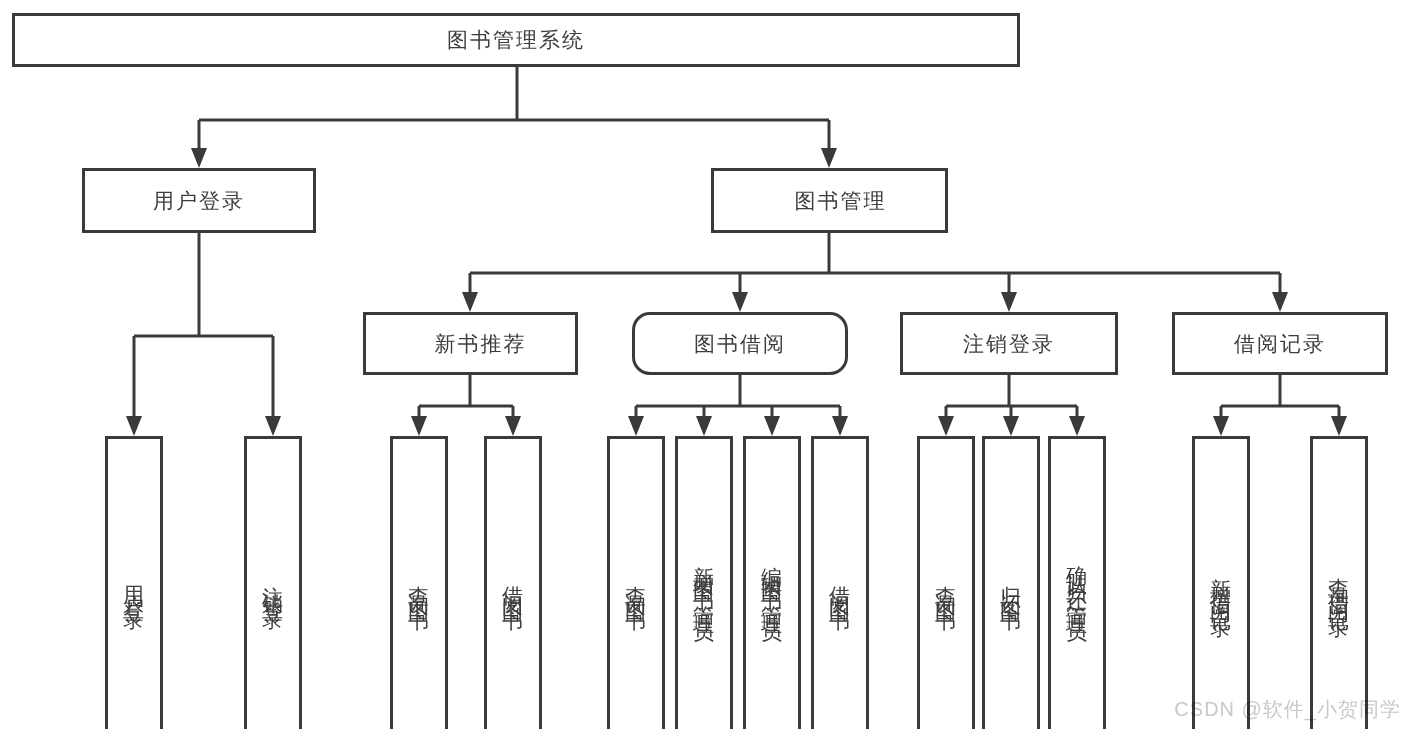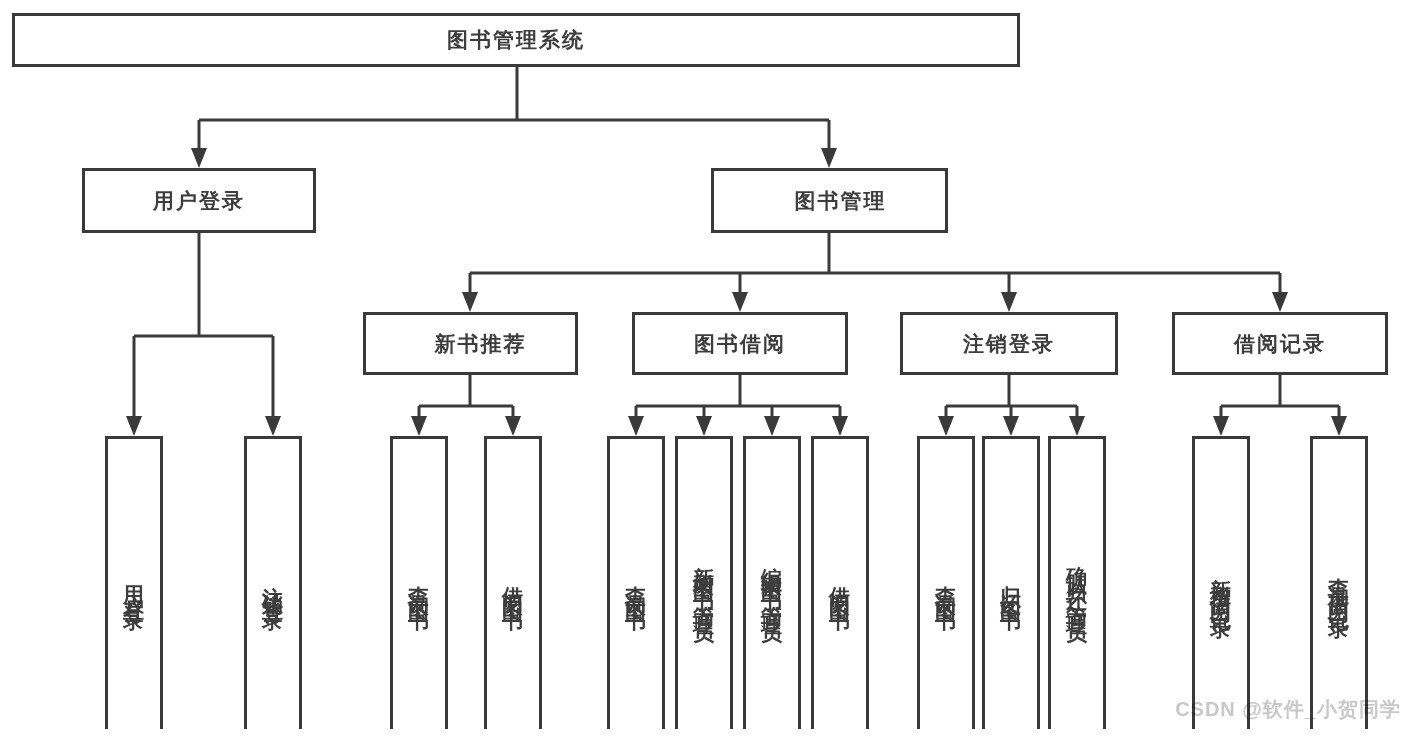--- a/index.html
+++ b/index.html
@@ -7,21 +7,20 @@
     padding: 0;
     background: #ffffff;
     font-family: "Liberation Sans", "DejaVu Sans", sans-serif;
   }
   .canvas {
     position: relative;
     width: 1405px;
     height: 729px;
     background: #ffffff;
     overflow: hidden;
-    font-weight: bold;
   }
   .wires {
     position: absolute;
     left: 0;
     top: 0;
     z-index: 1;
   }
   .box {
     position: absolute;
     box-sizing: border-box;
@@ -135,21 +134,21 @@
   <div class="box" style="left:82px; top:168px; width:234px; height:65px;">
     <span class="lbl">用户登录</span>
   </div>
   <div class="box" style="left:711px; top:168px; width:237px; height:65px;padding-left:22px;">
     <span class="lbl">图书管理</span>
   </div>
 
   <div class="box" style="left:363px; top:312px; width:215px; height:63px;padding-left:20px;">
     <span class="lbl">新书推荐</span>
   </div>
-  <div class="box" style="left:632px; top:312px; width:216px; height:63px;">
+  <div class="box" style="left:632px; top:312px; width:216px; height:63px;border-radius:18px;">
     <span class="lbl">图书借阅</span>
   </div>
   <div class="box" style="left:900px; top:312px; width:218px; height:63px;">
     <span class="lbl">注销登录</span>
   </div>
   <div class="box" style="left:1172px; top:312px; width:216px; height:63px;">
     <span class="lbl">借阅记录</span>
   </div>
 
   <div class="box vbox" style="left:105px; top:436px; width:58px; height:298px;">

